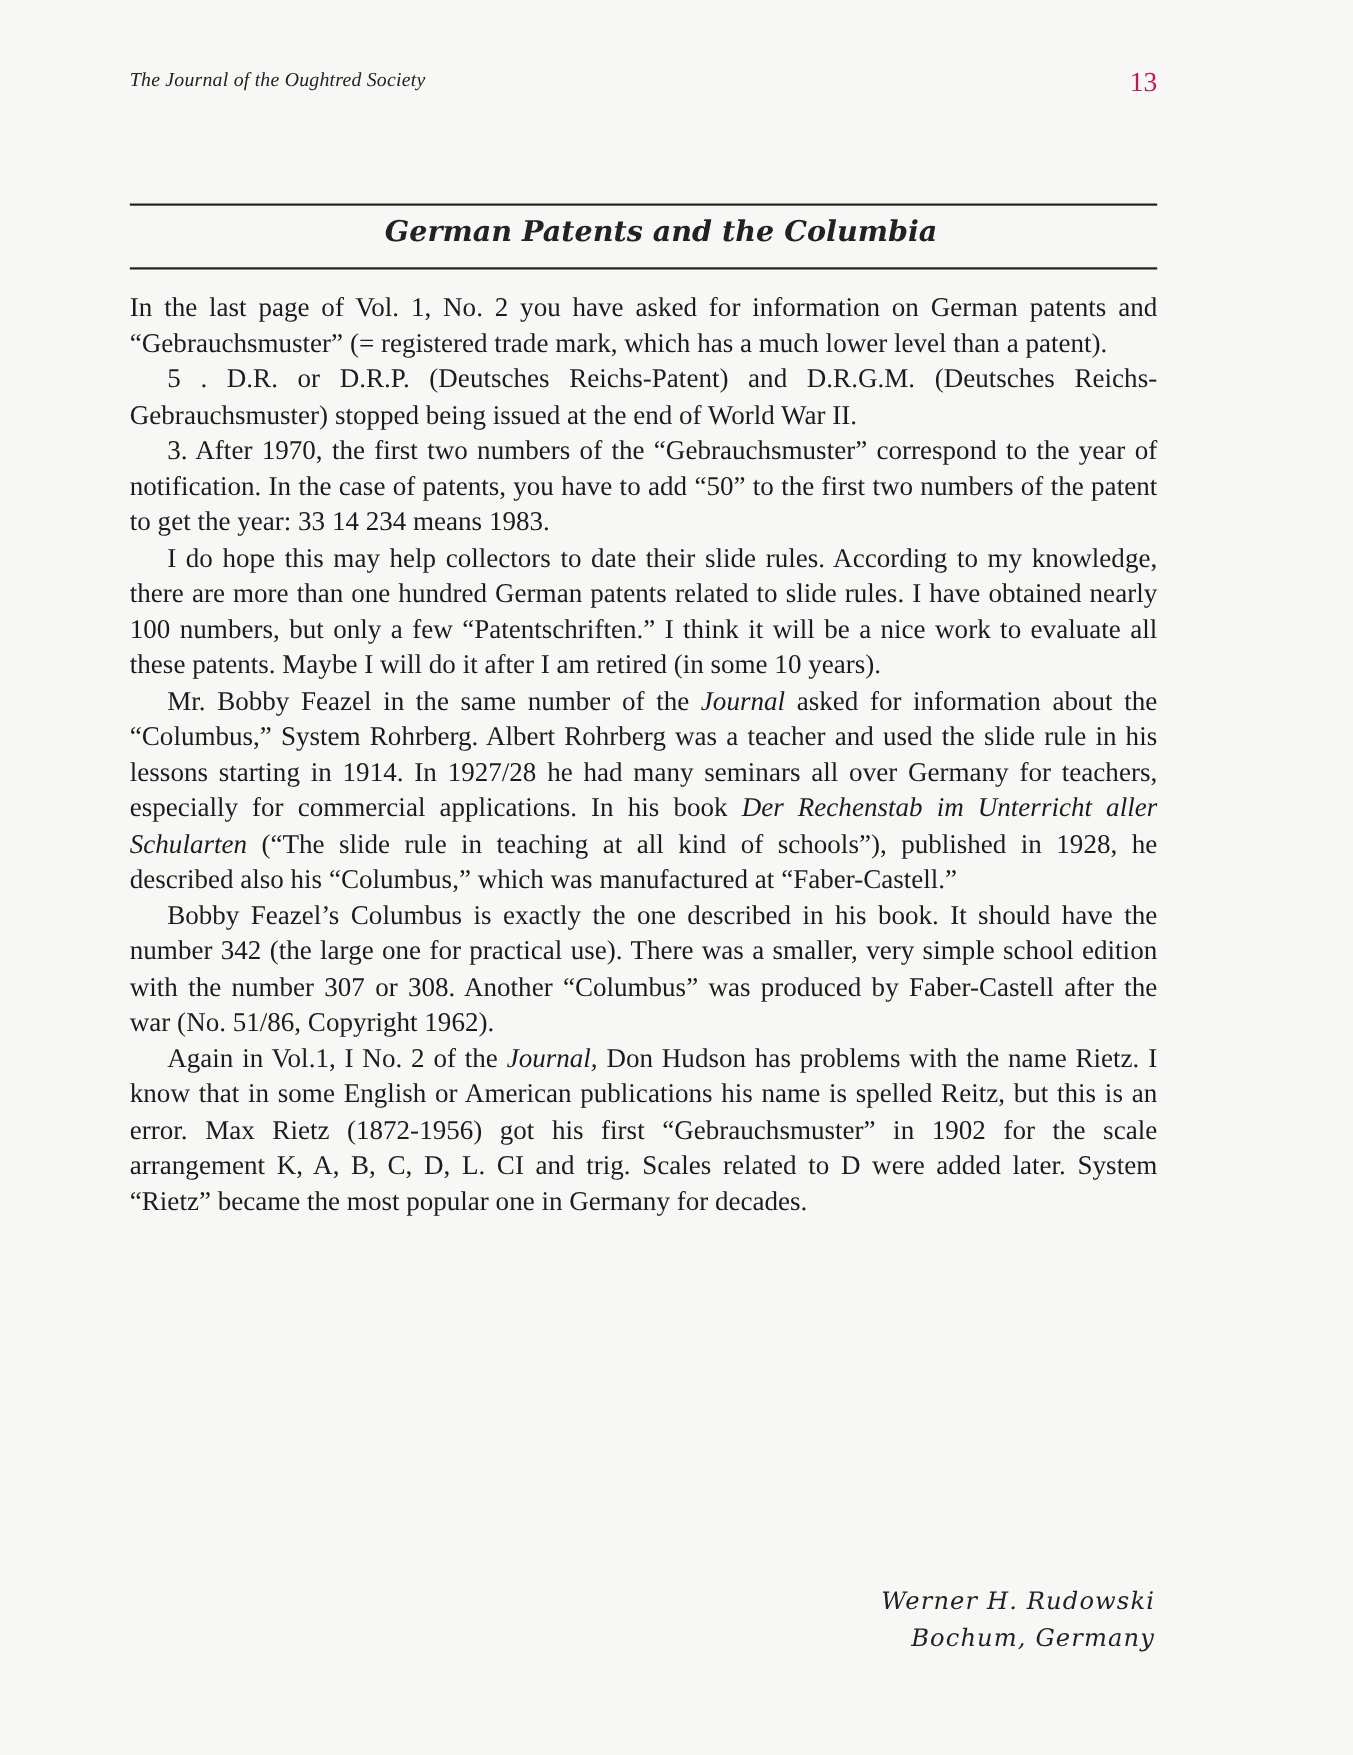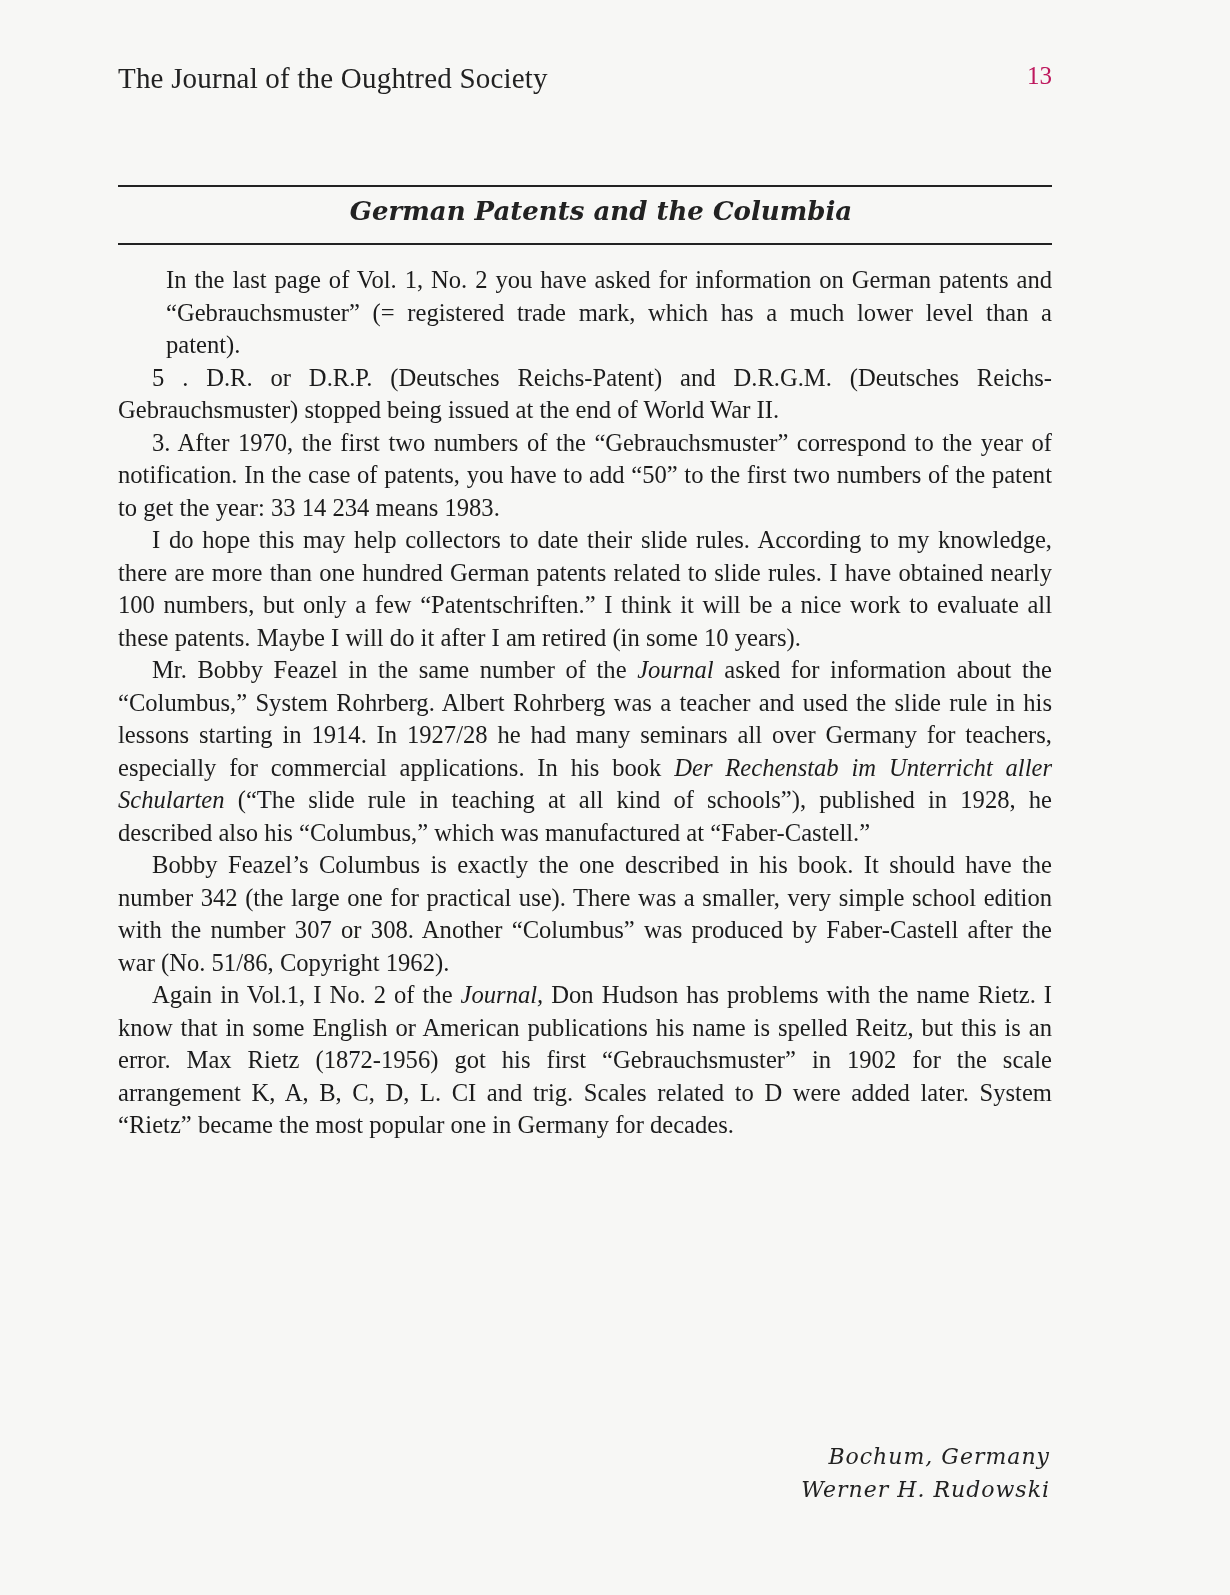--- a/index.html
+++ b/index.html
@@ -25,21 +25,22 @@
       position: absolute;
       left: 118px;
       top: 62px;
       width: 934px;
       height: 36px;
     }
     .running-title {
       position: absolute;
       left: 0;
       top: 0;
-      font-size: 29px;
+      font-style: italic;
+      font-size: 18px;
       letter-spacing: 0.2px;
       color: #222;
     }
     .page-number {
       position: absolute;
       right: 0;
       top: 0;
       font-size: 25px;
       color: #be185d;
     }
@@ -72,21 +73,20 @@
       font-size: 24.6px;
       line-height: 32.5px;
       text-align: justify;
     }
     .body-text p {
       margin: 0;
       text-indent: 34px;
     }
     .body-text p.first {
       text-indent: 0;
-      margin-left: 48px;
     }
     .body-text em { }
     .signature {
       position: absolute;
       right: 180px;
       top: 1440px;
       text-align: right;
       font-family: "DejaVu Serif", "Liberation Serif", serif;
       font-style: italic;
       font-size: 22px;
@@ -113,17 +113,17 @@
       <p class="first"><span>In the last page of Vol. 1, No. 2 you have asked for information on German patents and “Gebrauchsmuster” (= registered trade mark, which has a much lower level than a patent).</span></p>
       <p><span>5 .  D.R. or D.R.P. (Deutsches Reichs-Patent) and D.R.G.M. (Deutsches Reichs-Gebrauchsmuster) stopped being issued at the end of World War II.</span></p>
       <p><span>3. After 1970, the first two numbers of the “Gebrauchsmuster” correspond to the year of notification. In the case of patents, you have to add “50” to the first two numbers of the patent to get the year: 33 14 234 means 1983.</span></p>
       <p><span>I do hope this may help collectors to date their slide rules. According to my knowledge, there are more than one hundred German patents related to slide rules. I have obtained nearly 100 numbers, but only a few “Patentschriften.” I think it will be a nice work to evaluate all these patents. Maybe I will do it after I am retired (in some 10 years).</span></p>
       <p><span>Mr. Bobby Feazel in the same number of the </span><em>Journal</em><span> asked for information about the “Columbus,” System Rohrberg. Albert Rohrberg was a teacher and used the slide rule in his lessons starting in 1914. In 1927/28 he had many semi­nars all over Germany for teachers, especially for commercial applications. In his book </span><em>Der Rechenstab im Unterricht aller Schularten</em><span> (“The slide rule in teaching at all kind of schools”), published in 1928, he described also his “Columbus,” which was manufactured at “Faber-Castell.”</span></p>
       <p><span>Bobby Feazel’s Columbus is exactly the one described in his book. It should have the number 342 (the large one for practical use). There was a smaller, very simple school edition with the number 307 or 308. Another “Columbus” was produced by Faber-Castell after the war (No. 51/86, Copyright 1962).</span></p>
       <p><span>Again in Vol.1, I No.  2 of the </span><em>Journal,</em><span> Don Hudson has problems with the name Rietz. I know that in some English or American publications his name is spelled Reitz, but this is an error. Max Rietz (1872-1956) got his first “Gebrauchsmuster” in 1902 for the scale arrangement K, A, B, C, D, L. CI and trig. Scales related to D were added later. System “Rietz” became the most popular one in Germany for decades.</span></p>
     </div>
 
   <div class="signature">
+    <div>Werner H. Rudowski</div>
     <div>Bochum, Germany</div>
-    <div>Werner H. Rudowski</div>
   </div>
 
 </div>
 
 </body></html>

